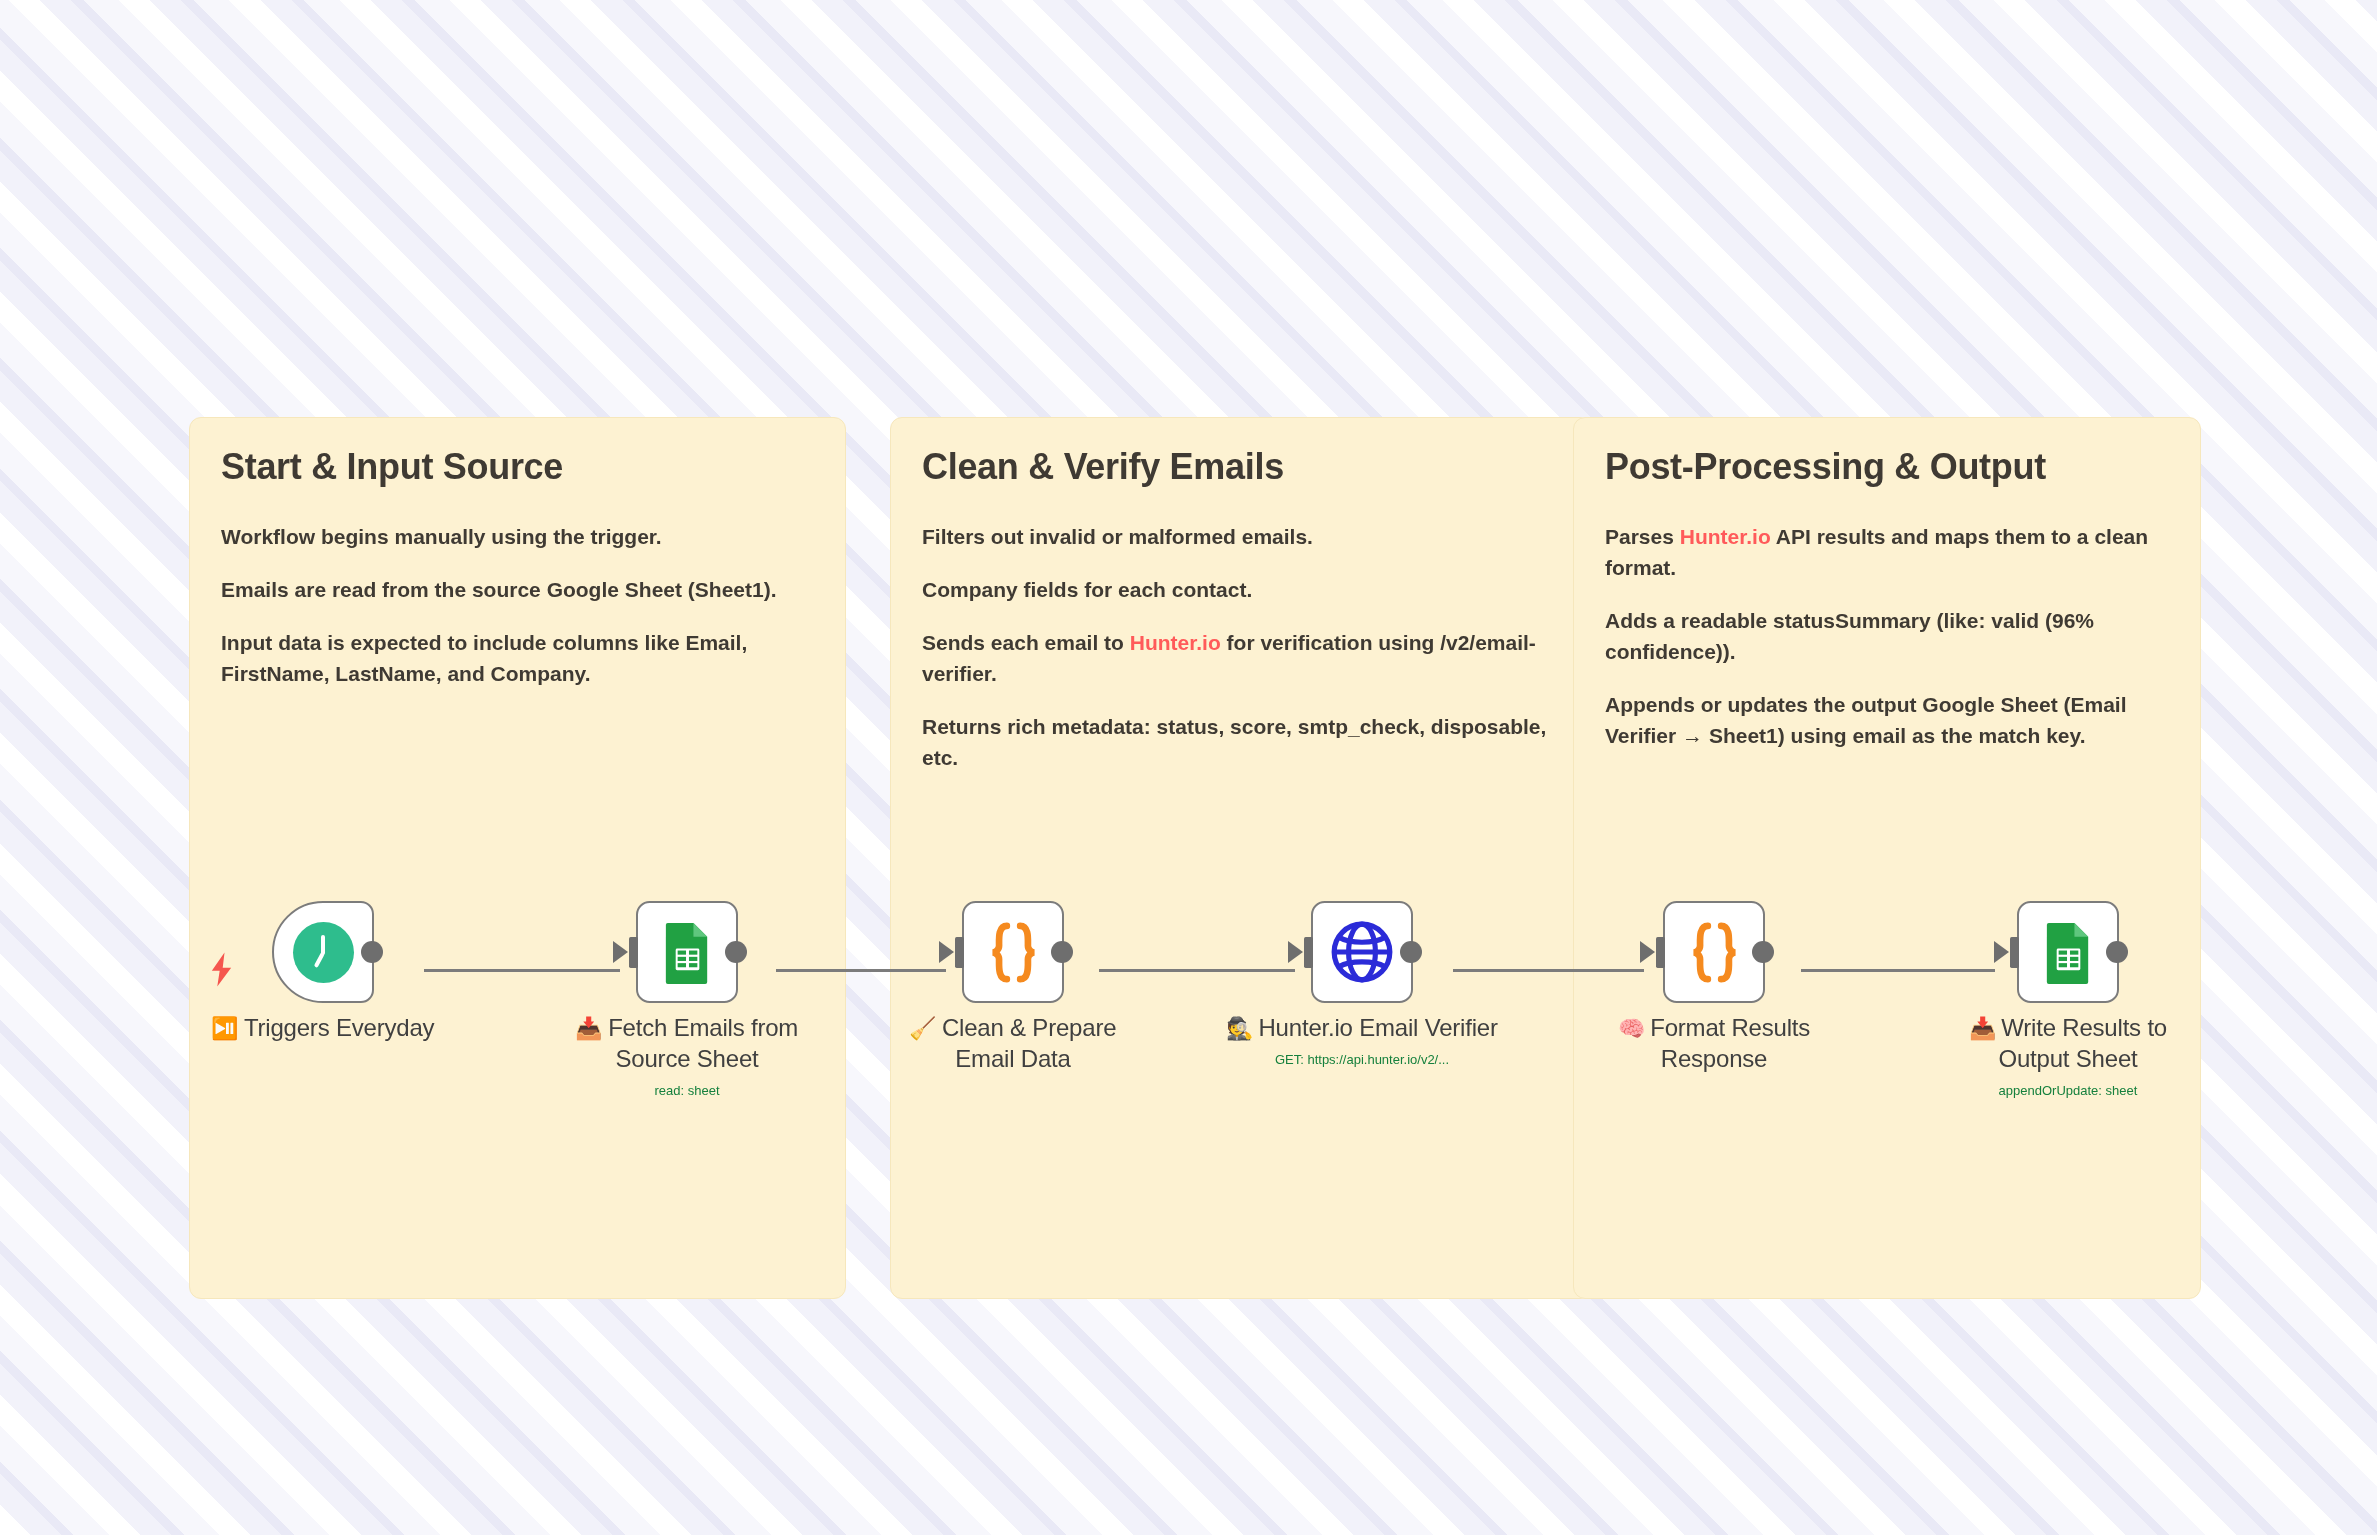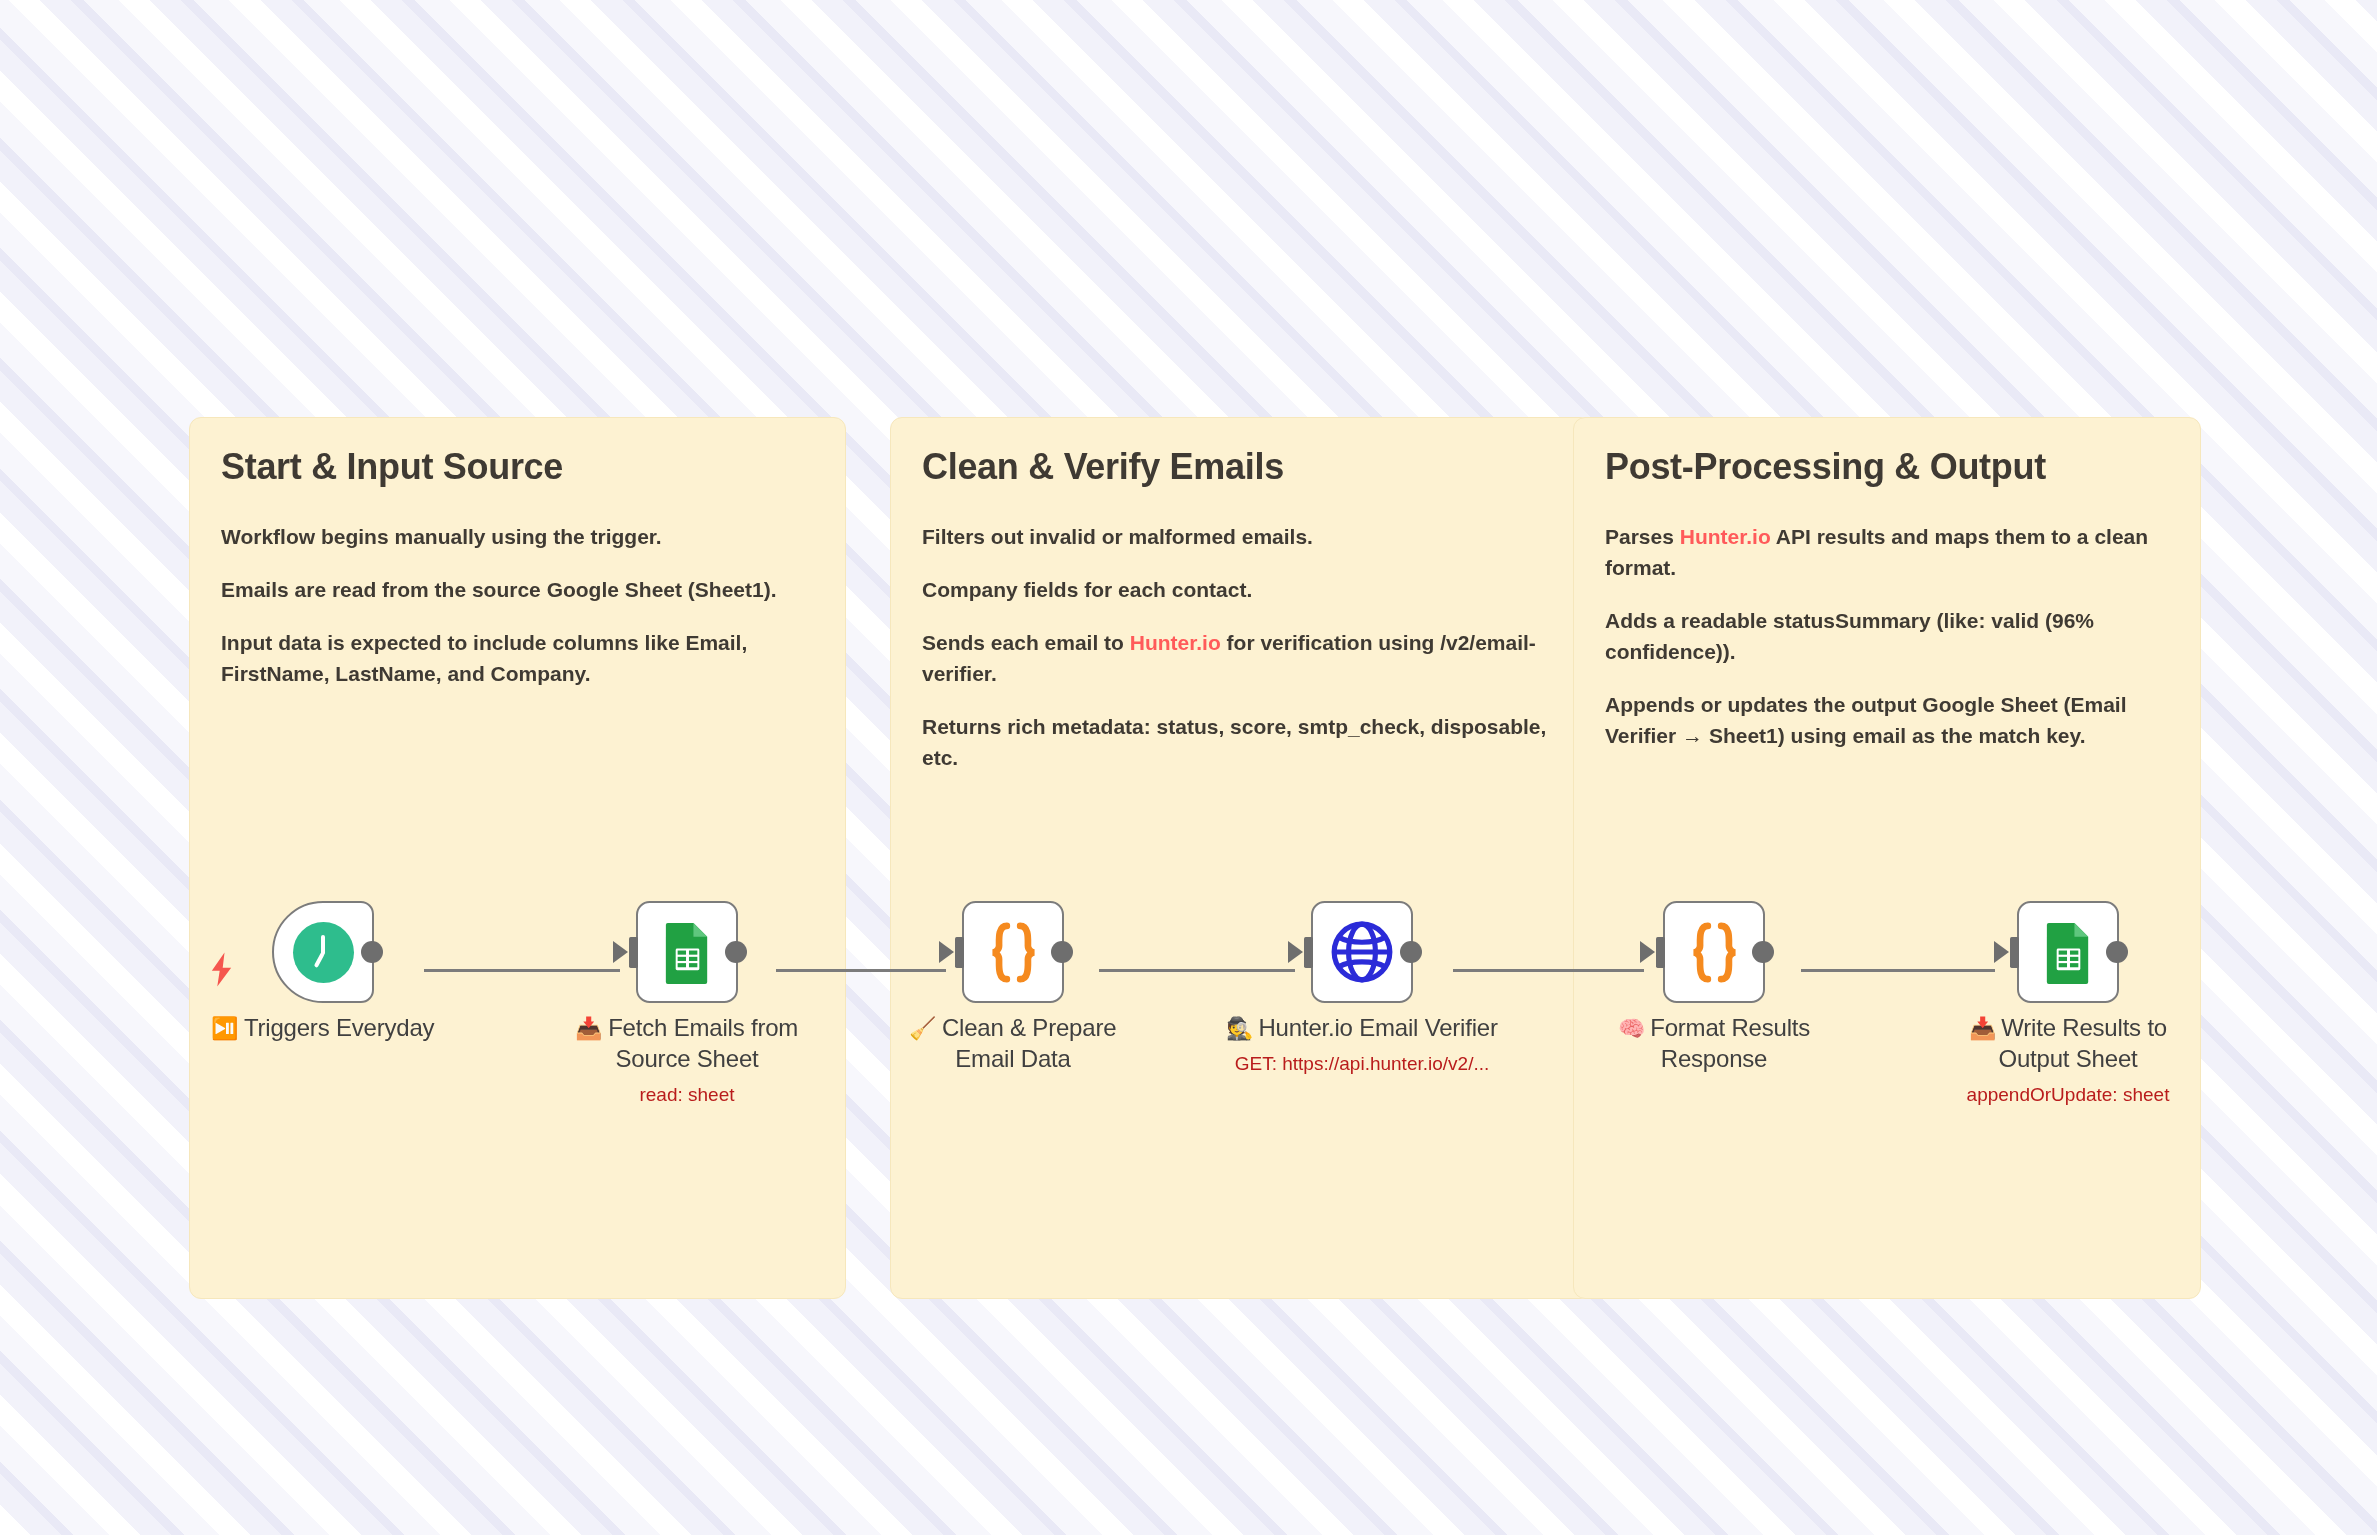--- a/index.html
+++ b/index.html
@@ -164,22 +164,22 @@
     color: #404040;
     line-height: 1.28;
     letter-spacing: -0.2px;
   }
   .node-label .emoji {
     font-size: 22px;
     margin-right: 5.1px;
   }
   .node-sub {
     margin-top: 8.5px;
-    font-size: 19px;
-    color: #b91c1c;
+    font-size: 13px;
+    color: #15803d;
     line-height: 1.25;
     white-space: nowrap;
     overflow: hidden;
     text-overflow: ellipsis;
   }
 
   
   .conn {
     position: absolute;
     height: 3.4px;

